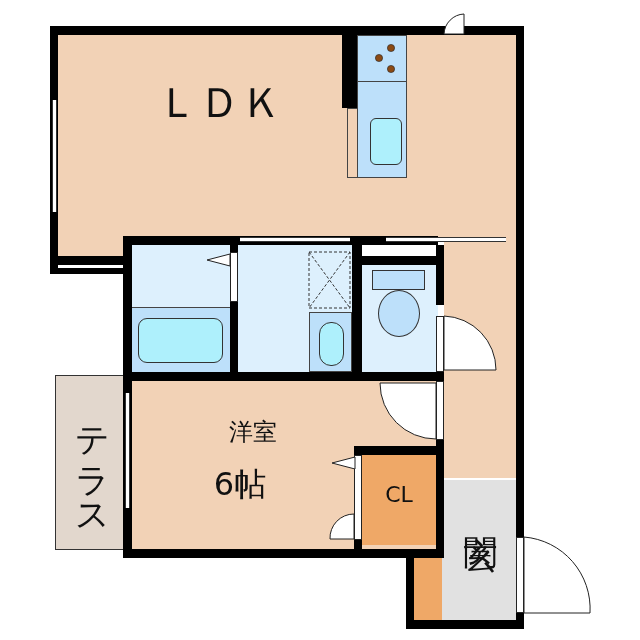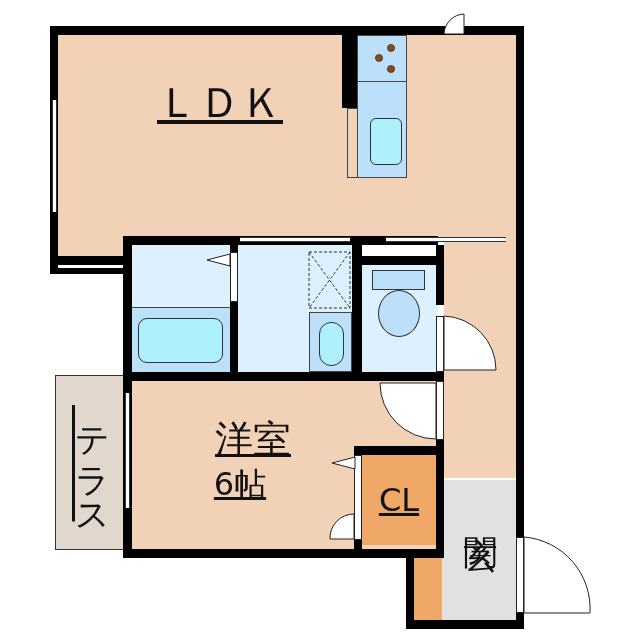--- a/index.html
+++ b/index.html
@@ -5,21 +5,21 @@
   html, body { margin: 0; padding: 0; background: #ffffff; }
   #plan { position: relative; width: 640px; height: 640px; overflow: hidden; background: #ffffff; font-family: "DejaVu Sans", sans-serif; }
   .abs { position: absolute; box-sizing: border-box; }
   .wall { background: #000; }
   .floor-wood { background: #f2d2b6; }
   .floor-wet { background: #ddf0fd; }
   .floor-blue { background: #bde0fa; }
   .floor-cl { background: #efa867; }
   .floor-gray { background: #e1e1e1; }
   .floor-terrace { background: #e2d7cd; border: 1px solid #333; }
-  .label { position: absolute; color: #111; text-align: center; line-height: 1; white-space: nowrap; text-decoration: underline; }
+  .label { position: absolute; color: #111; text-align: center; line-height: 1; white-space: nowrap; }
   .win { background: #fff; border-left: 1px solid #333; border-right: 1px solid #333; }
   .winh { background: #fff; border-top: 1px solid #333; border-bottom: 1px solid #333; }
   svg { position: absolute; overflow: visible; }
 </style>
 </head>
 <body>
 
 <div id="plan">
 
   <div class="abs floor-wood" style="left:58px;top:35px;width:458px;height:205px;"></div>
@@ -116,21 +116,21 @@
     <line x1="42" y1="1" x2="1" y2="57" stroke="#333" stroke-width="1" stroke-dasharray="3,2"></line>
   </svg>
   <div class="abs floor-blue" style="left:309px;top:312px;width:43px;height:60px;border:1px solid #444;"></div>
   <div class="abs" style="left:319px;top:322px;width:25px;height:44px;background:#aef0fc;border:1px solid #333;border-radius:12px;"></div>
 
   <div class="abs floor-blue" style="left:372px;top:270px;width:53px;height:20px;border:1px solid #333;"></div>
   <div class="abs floor-blue" style="left:378px;top:290px;width:42px;height:47px;border:1px solid #333;border-radius:50%;"></div>
 
   <div class="label" style="left:140px;top:82px;width:160px;font-size:42px;">ＬＤＫ</div>
 
-  <div class="label" style="left:198px;top:420px;width:110px;font-size:38px;">洋室</div>
+  <div class="label" style="left:198px;top:420px;width:110px;font-size:24px;">洋室</div>
   <div class="label" style="left:190px;top:468px;width:100px;font-size:32px;">6帖</div>
 
-  <div class="label" style="left:362px;top:484px;width:74px;font-size:32px;">CL</div>
+  <div class="label" style="left:362px;top:484px;width:74px;font-size:22px;">CL</div>
 
   <div class="label" style="left:70px;top:405px;width:40px;font-size:34px;line-height:1.05;writing-mode:vertical-rl;">テラス</div>
   <div class="label" style="left:458px;top:510px;width:40px;font-size:34px;line-height:1.05;writing-mode:vertical-rl;">玄関</div>
 
 </div>
 
 </body></html>

